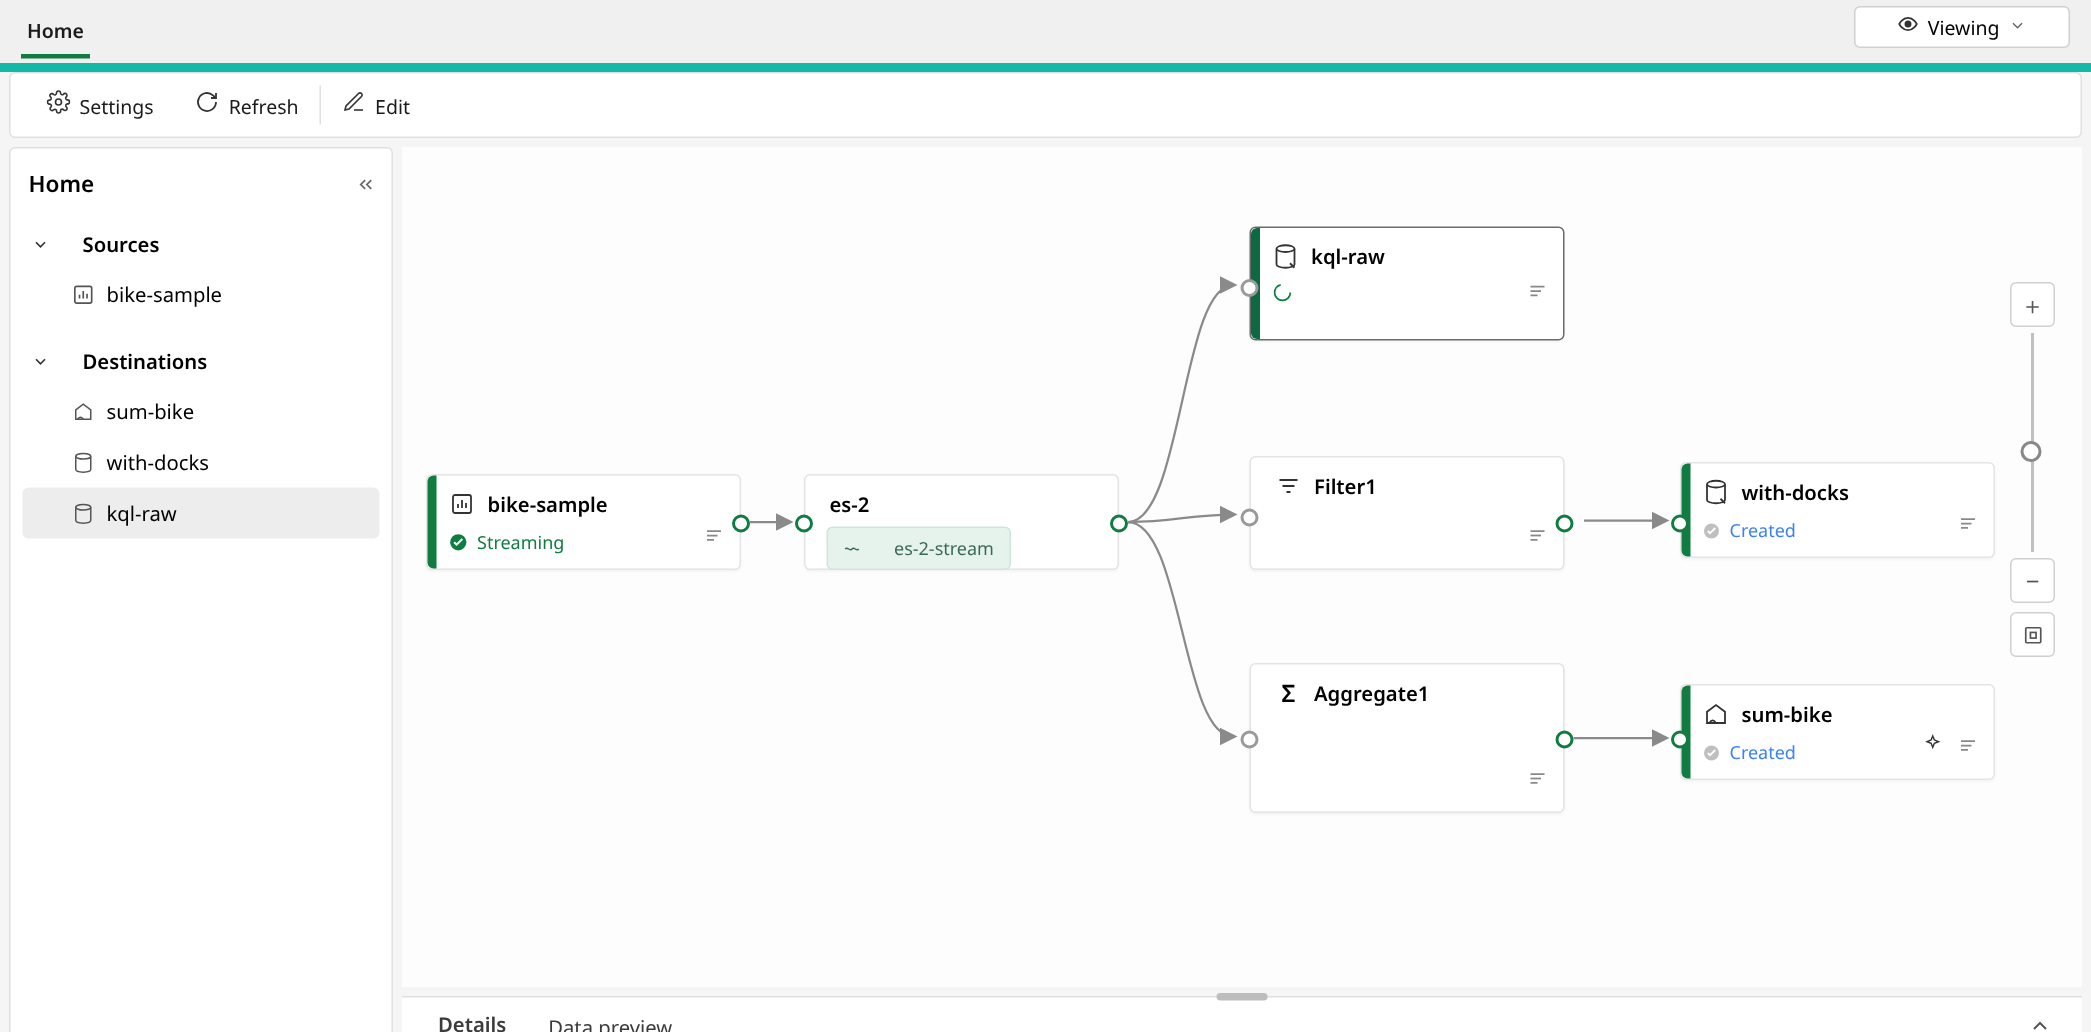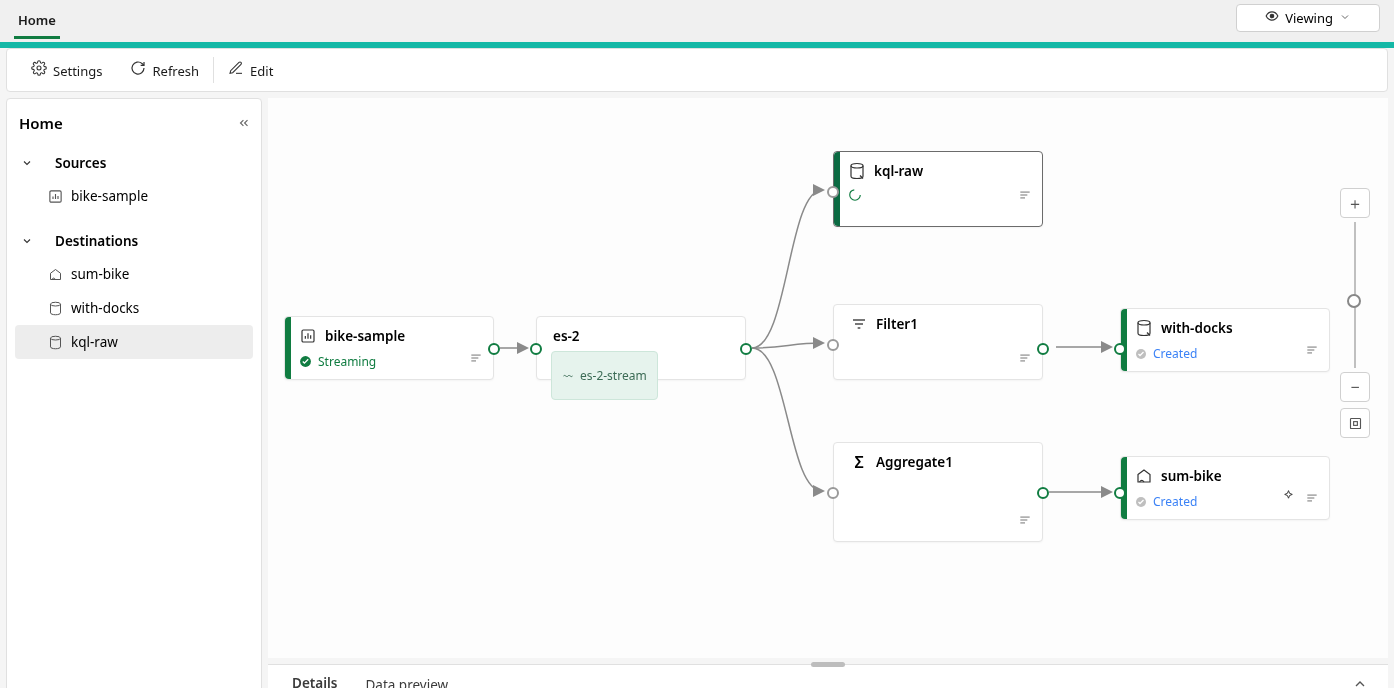--- a/index.html
+++ b/index.html
@@ -34,21 +34,21 @@
 
   .node { position: absolute; background: #fff; border: 1px solid #e4e4e4; border-radius: 4px; box-shadow: 0 1px 2px rgba(0,0,0,0.04); }
   .node .accent { position: absolute; left: 0; top: 0; bottom: 0; width: 6px; border-radius: 4px 0 0 4px; }
   .node.selected { border: 1.5px solid #6b6b6b; }
   .node-head { display: flex; align-items: center; gap: 8px; padding: 10px 14px 6px 14px; font-size: 13.5px; font-weight: 600; }
   .node-icon { width: 18px; height: 18px; display: flex; align-items: center; justify-content: center; }
   .node-sub { padding: 2px 14px 10px 14px; font-size: 12px; color: #3b82f6; display: flex; align-items: center; gap: 6px; }
   .node-menu { color: #888; font-size: 14px; }
   .node-menu-pos { position: absolute; right: 10px; bottom: 10px; }
 
-  .pill { background: #e6f3ed; border: 1px solid #cde6da; border-radius: 4px; padding: 15px 10px; font-size: 12px; color: #3b6b55; display: inline-flex; align-items: center; gap: 6px; }
+  .pill { background: #e6f3ed; border: 1px solid #cde6da; border-radius: 4px; padding: 5px 10px; font-size: 12px; color: #3b6b55; display: inline-flex; align-items: center; gap: 22px; }
 
   .port { width: 12px; height: 12px; border: 2px solid #107c41; border-radius: 50%; background: #fff; position: absolute; }
   .port.gray { border-color: #9a9a9a; }
 
   
   svg.edges { position: absolute; inset: 0; width: 100%; height: 100%; pointer-events: none; }
   .edge { fill: none; stroke: #8a8a8a; stroke-width: 1.5; }
   .arrowhead { fill: #8a8a8a; }
 
   

